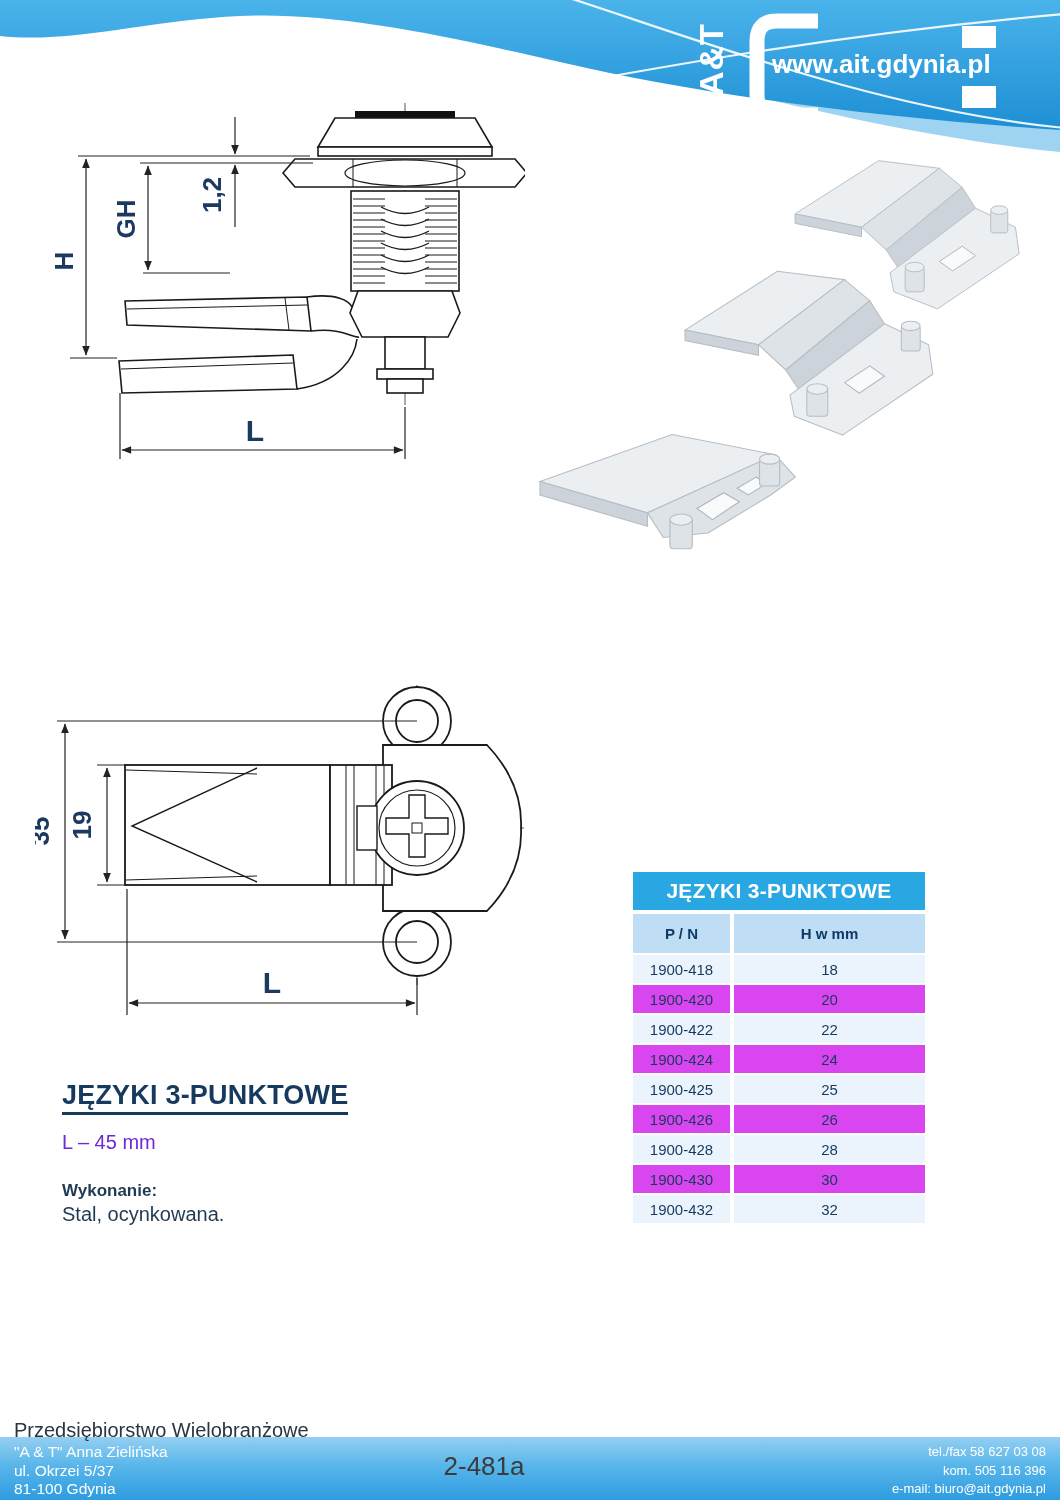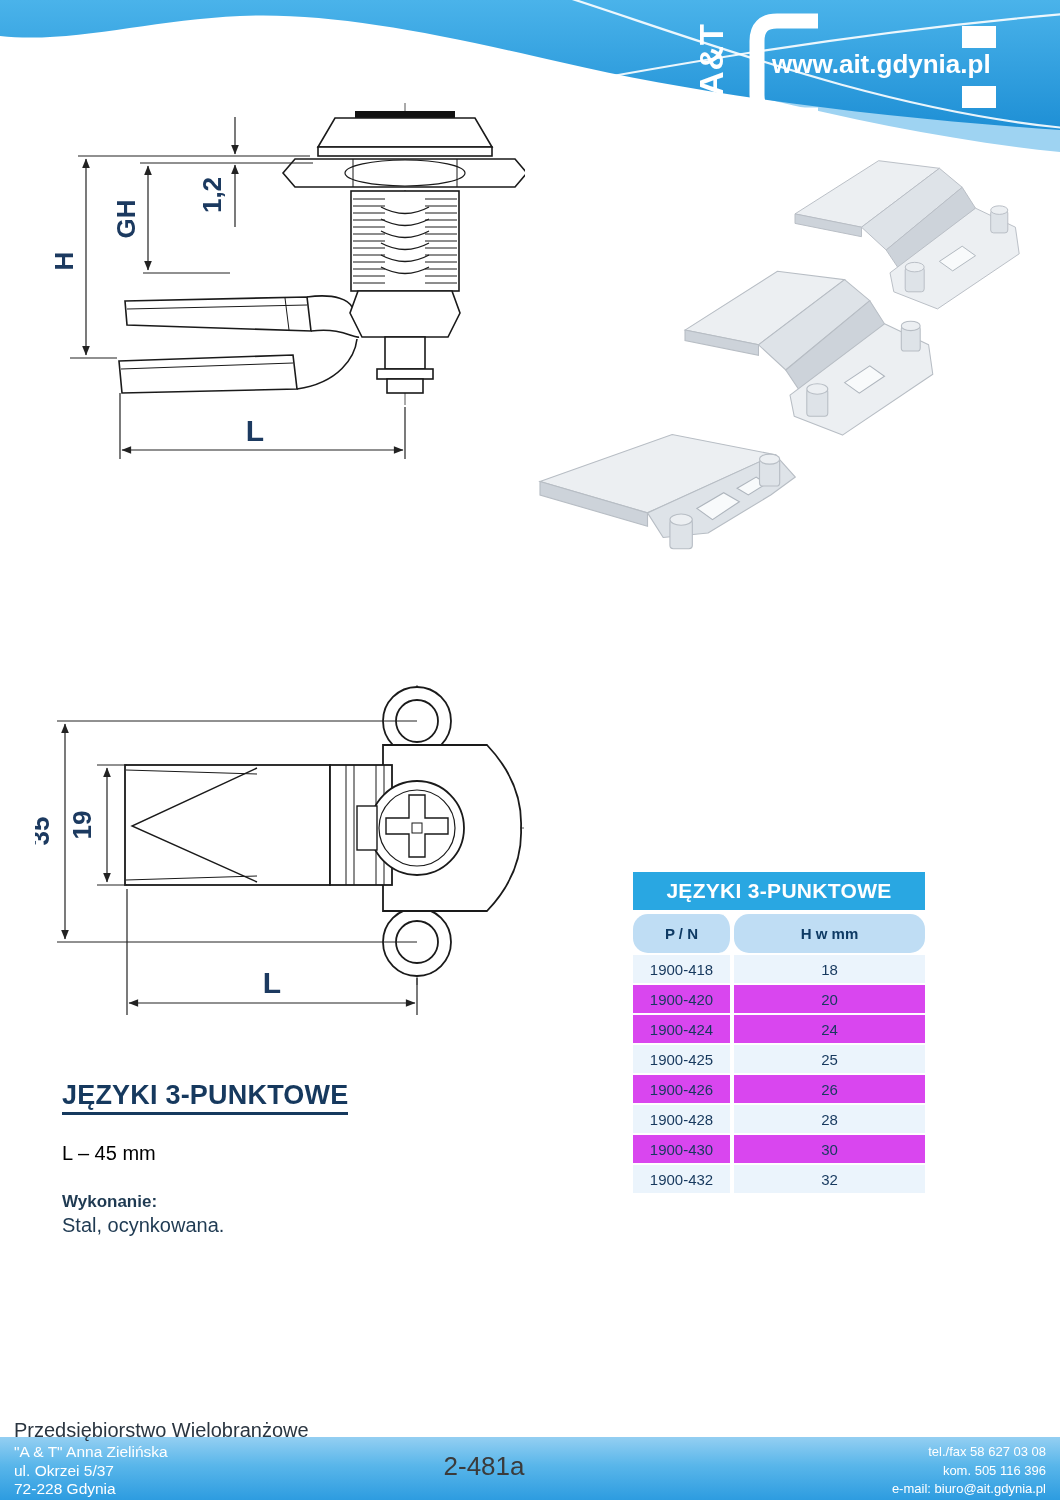--- a/index.html
+++ b/index.html
@@ -25,34 +25,34 @@
   .f3 { fill:#cdd3da; stroke:#b7bdc4; stroke-width:1; }
   .hole3d { fill:#f8fafb; stroke:#aeb5bd; stroke-width:1; }
 
   
   .product-info { position:absolute; left:62px; top:1080px; color:#1d3a57; }
   .product-title {
     margin:0; font-size:27px; font-weight:bold; color:#16395e;
     display:inline-block; border-bottom:3px solid #16395e; padding-bottom:1px;
     letter-spacing:0.2px;
   }
-  .length-note { margin-top:27px; font-size:20px; color:#000000; }
+  .length-note { margin-top:16px; font-size:20px; color:#6d28d9; }
   .make-label  { margin-top:27px; font-size:17px; font-weight:bold; color:#1f3a52; }
   .make-value  { margin-top:2px;  font-size:20px; color:#1f3a52; }
 
   
   .spec-table { position:absolute; left:633px; top:872px; width:292px; }
   .spec-title {
     background:#29a7e2; color:#fff; height:38px; line-height:38px;
     text-align:center; font-size:21px; font-weight:600; letter-spacing:0.3px;
   }
   .spec-table table { width:100%; border-collapse:separate; border-spacing:0; margin-top:4px; }
   .spec-table th {
     background:#bfddf4; color:#0e3a64; font-size:15px; font-weight:bold;
-    height:37px; text-align:center;border-radius:15px;
+    height:37px; text-align:center;
   }
   .spec-table th:first-child { width:95px; border-right:4px solid #fff; }
   .spec-table td {
     height:26px; text-align:center; font-size:15px; color:#17395e;
     border-top:2px solid #fff;
   }
   .spec-table td:first-child { border-right:4px solid #fff; }
   .spec-table tr.odd  td { background:#ebf4fc; }
   .spec-table tr.even td { background:#d946ef; }
 
@@ -257,20 +257,24 @@
       </thead>
       <tbody>
         <tr class="odd">
             <td>1900-418</td>
             <td>18</td>
           </tr>
         <tr class="even">
             <td>1900-420</td>
             <td>20</td>
           </tr>
+        <tr class="odd">
+            <td>1900-422</td>
+            <td>22</td>
+          </tr>
         <tr class="even">
             <td>1900-424</td>
             <td>24</td>
           </tr>
         <tr class="odd">
             <td>1900-425</td>
             <td>25</td>
           </tr>
         <tr class="even">
             <td>1900-426</td>
@@ -297,21 +301,21 @@
     <div class="length-note">L – 45 mm</div>
     <div class="make-label">Wykonanie:</div>
     <div class="make-value">Stal, ocynkowana.</div>
   </div>
 
   <div class="company-line">Przedsiębiorstwo Wielobranżowe</div>
   <div class="footer-bar"></div>
   <div class="footer-left">
     <div>"A &amp; T" Anna Zielińska</div>
     <div>ul. Okrzei 5/37</div>
-    <div>72-228 Gdynia</div>
+    <div>81-100 Gdynia</div>
   </div>
   <div class="page-code">2-481a</div>
   <div class="footer-right">
     <div>tel./fax 58 627 03 08</div>
     <div>kom. 505 116 396</div>
     <div>e-mail: biuro@ait.gdynia.pl</div>
   </div>
 
 </div>
 

